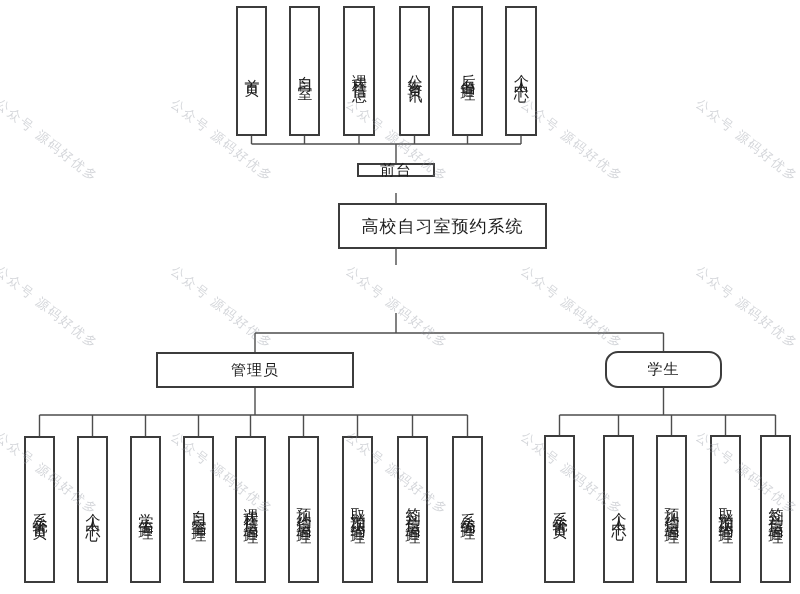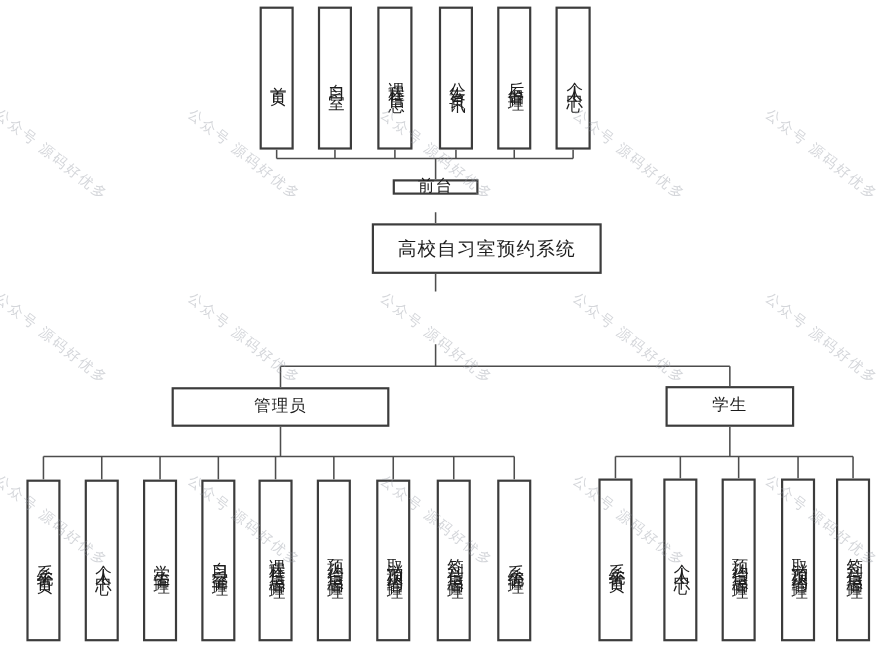--- a/index.html
+++ b/index.html
@@ -76,21 +76,21 @@
     </div>
     <div class="node h" style="left: 357px; top: 163px; width: 78px; height: 14px;">
       <span class="lbl">前台</span>
     </div>
     <div class="node h big" style="left: 290px; top: 203px; width: 209px; height: 46px; margin-left: 48px;">
       <span class="lbl">高校自习室预约系统</span>
     </div>
     <div class="node h" style="left: 156px; top: 352px; width: 198px; height: 36px;">
       <span class="lbl">管理员</span>
     </div>
-    <div class="node h" style="left: 605px; top: 351px; width: 117px; height: 37px;">
+    <div class="node h" style="left: 605px; top: 351px; width: 117px; height: 37px; border-radius: 13px;">
       <span class="lbl">学生</span>
     </div>
     <div class="node v" style="left: 24px; top: 436px; width: 31px; height: 147px;">
       <span class="lbl">系统首页</span>
     </div>
     <div class="node v" style="left: 77px; top: 436px; width: 31px; height: 147px;">
       <span class="lbl">个人中心</span>
     </div>
     <div class="node v" style="left: 130px; top: 436px; width: 31px; height: 147px;">
       <span class="lbl">学生管理</span>

